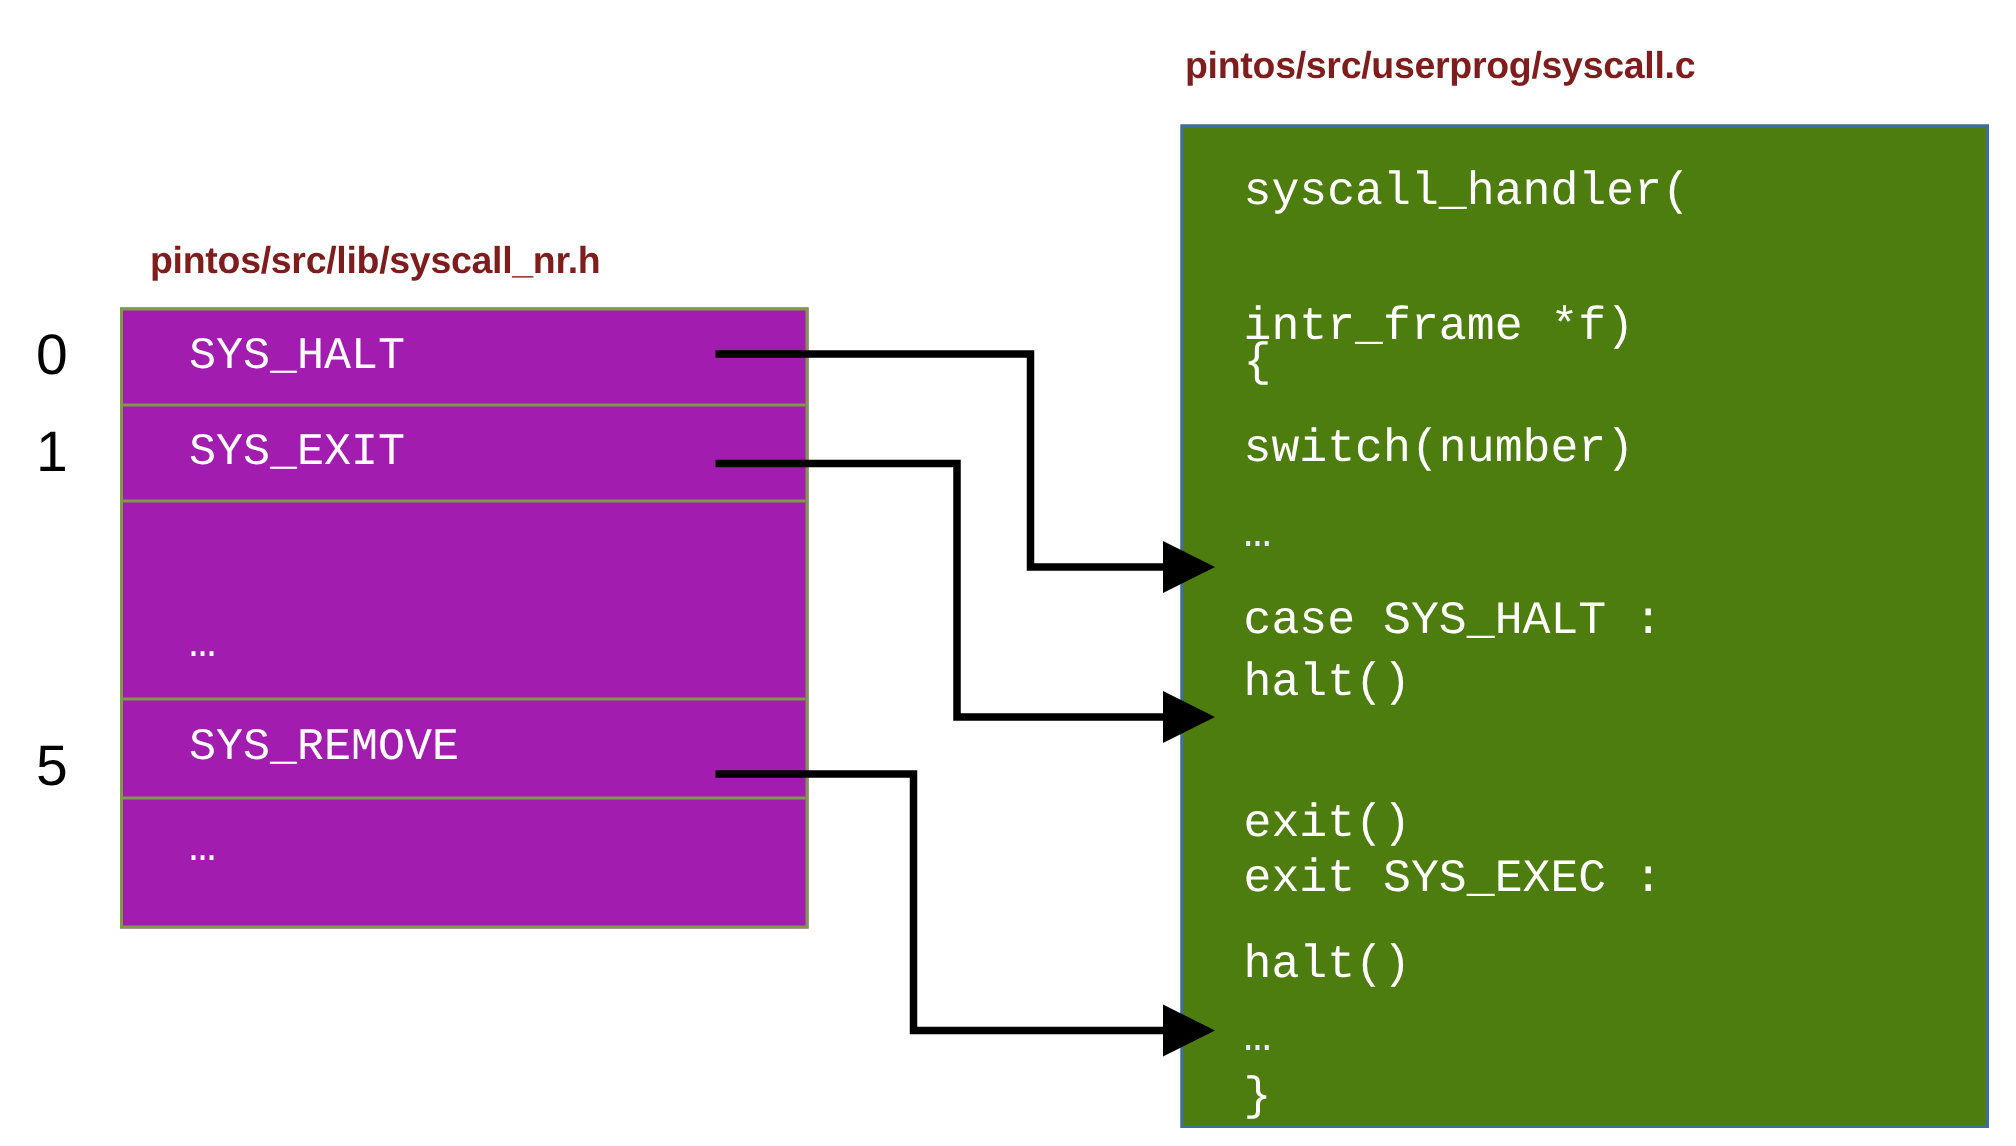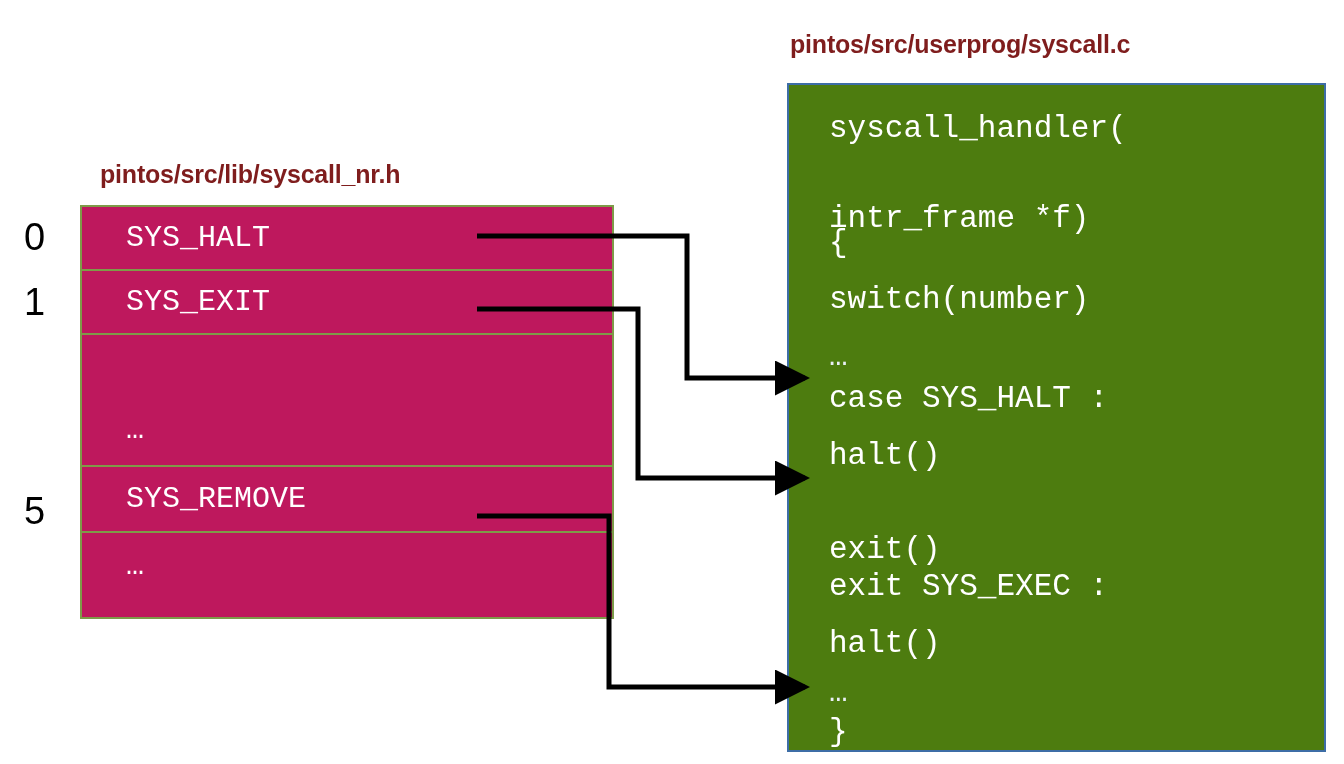--- a/index.html
+++ b/index.html
@@ -28,23 +28,23 @@
     letter-spacing: -0.2px;
   }
   #caption-left  { left: 100px;  top: 160px; }
   #caption-right { left: 790px; top: 30px;  }
 
   
   #enum-table {
     position: absolute;
     left: 80px;
     top: 205px;
-    width: 534px;
+    width: 459px;
     height: 414px;
-    background: #be185d;
+    background: #a21caf;
     border: 2px solid #7e9b48;
     box-sizing: border-box;
   }
   .enum-row {
     position: relative;
     box-sizing: border-box;
     border-bottom: 2px solid #7e9b48;
     color: #ffffff;
     font-family: "Liberation Mono", monospace;
     font-size: 30px;
@@ -145,21 +145,21 @@
   </div>
 
   <div class="file-caption" id="caption-right">pintos/src/userprog/syscall.c</div>
 
   <div id="code-panel">
     <div class="code-line" style="top:28px;">syscall_handler(</div>
     <div class="code-line" style="top:85px;margin-top:33px;">intr_frame *f)</div>
     <div class="code-line" style="top:142px;">{</div>
     <div class="code-line" style="top:199px;">switch(number)</div>
     <div class="code-line dim" style="top:256px;">…</div>
-    <div class="code-line" style="top:298px;">case SYS_HALT :</div>
+    <div class="code-line" style="top:314px;">case SYS_HALT :</div>
     <div class="code-line" style="top:355px;">halt()</div>
     <div class="code-line" style="top:449px;">exit()</div>
     <div class="code-line" style="top:486px;">exit SYS_EXEC :</div>
     <div class="code-line" style="top:543px;">halt()</div>
     <div class="code-line dim" style="top:592px;">…</div>
     <div class="code-line" style="top:631px;">}</div>
   </div>
 
   <svg id="connectors" viewBox="0 0 1344 764">
     <defs>

